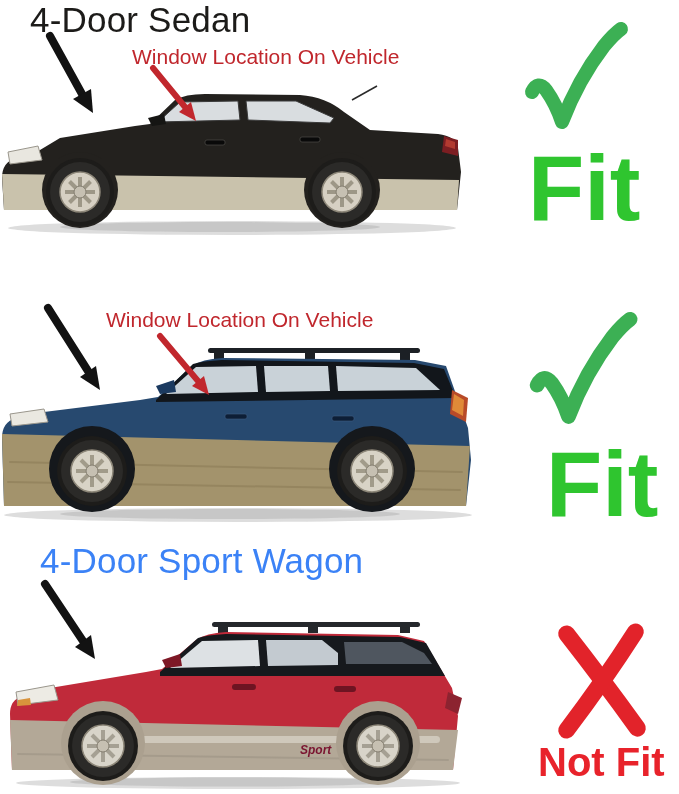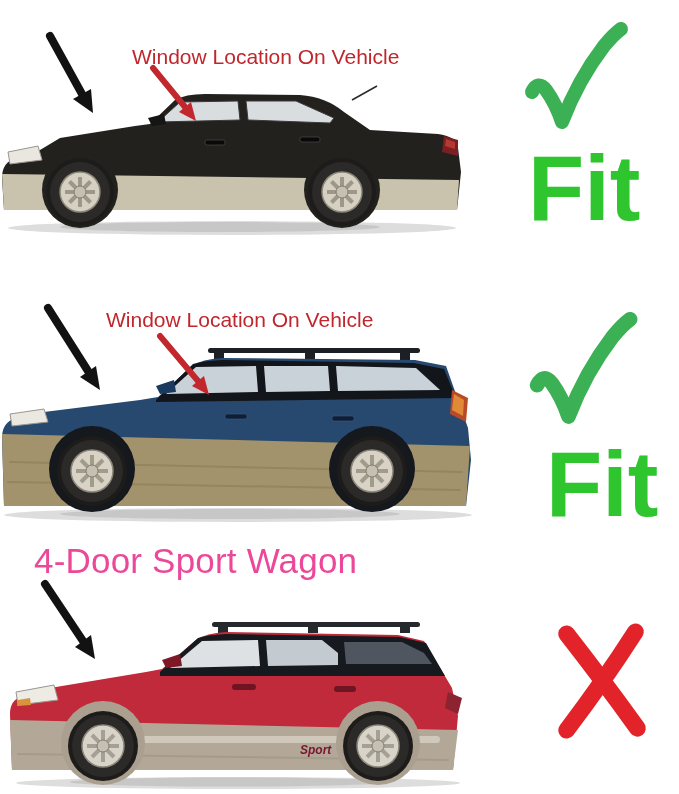--- a/index.html
+++ b/index.html
@@ -14,20 +14,21 @@
   .shadow1{fill:#d2d2d2;opacity:.75;}
   .shadow2{fill:#b9b9b9;opacity:.6;}
   .rib{stroke-linecap:round;opacity:.55;}
 </style>
 </head>
 <body>
 
 <div class="stage">
 
   <div class="sec">
+    <div class="abs title" style="left: 30px; top: 2px; color: rgb(28, 27, 25);">4-Door Sedan</div>
     <div class="abs wlabel" style="left: 132px; top: 46px; color: rgb(192, 39, 45);">Window Location On Vehicle</div>
 
     <svg class="abs" style="left:0;top:86px;" width="470" height="156" viewBox="0 0 470 156">
       <ellipse class="shadow1" cx="232" cy="142" rx="224" ry="7"></ellipse>
       <ellipse class="shadow2" cx="220" cy="141" rx="160" ry="5"></ellipse>
 
       <path d="M 4,124 L 2,92 Q 2,76 16,72 L 40,64 L 60,52 L 135,40 L 150,38 L 175,14
                Q 185,8 205,8 L 300,9 Q 326,11 344,26 L 370,44 L 438,48 Q 456,50 458,62
                L 461,86 L 457,124 Z" fill="#23211e"></path>
 
@@ -122,21 +123,21 @@
       </g>
     </svg>
 
     <svg class="abs" style="left:522px;top:312px;" width="118" height="138" viewBox="0 0 112 132">
       <path d="M 14,70 Q 20,58 28,68 Q 38,82 44,100 Q 60,58 86,24 Q 96,12 103,7" fill="none" stroke-width="14" stroke-linecap="round" stroke-linejoin="round" stroke="#3cb054"></path>
     </svg>
     <div class="abs fitlabel" style="left: 546px; top: 438px; font-size: 92px; color: rgb(47, 197, 47);">Fit</div>
   </div>
 
   <div class="sec">
-    <div class="abs title" style="left: 34px; top: 543px; color: #ec4899;">4-Door Sport Wagon</div>
+    <div class="abs title" style="left: 40px; top: 543px; color: #3b82f6;">4-Door Sport Wagon</div>
 
     <svg class="abs" style="left:8px;top:608px;" width="470" height="182" viewBox="0 0 470 182">
       <ellipse class="shadow1" cx="230" cy="175" rx="222" ry="6"></ellipse>
       <ellipse class="shadow2" cx="222" cy="174" rx="160" ry="4.5"></ellipse>
 
       <rect x="204" y="14" width="208" height="5" rx="2.5" fill="#25282c"></rect>
       <rect x="210" y="19" width="10" height="6" fill="#25282c"></rect>
       <rect x="300" y="19" width="10" height="6" fill="#25282c"></rect>
       <rect x="392" y="19" width="10" height="6" fill="#25282c"></rect>
 
@@ -177,20 +178,21 @@
         <circle r="21" fill="#d8d4c9" stroke="#8d8779" stroke-width="1.5"></circle>
         <path d="M0,-16 V16 M-16,0 H16 M-11,-11 L11,11 M-11,11 L11,-11" stroke="#a5a093" stroke-width="4"></path>
         <circle r="6" fill="#c6c0b2" stroke="#857f71" stroke-width="1"></circle>
       </g>
     </svg>
 
     <svg class="abs" style="left:550px;top:620px;" width="104" height="124" viewBox="0 0 104 126">
       <path d="M 16,14 Q 52,60 88,110" fill="none" stroke-width="17" stroke-linecap="round" stroke="#e2232a"></path>
       <path d="M 86,12 Q 54,62 16,112" fill="none" stroke-width="17" stroke-linecap="round" stroke="#e2232a"></path>
     </svg>
+    <div class="abs fitlabel" style="left: 538px; top: 742px; font-size: 40px; color: rgb(232, 35, 43);">Not Fit</div>
   </div>
 
   <svg class="abs" style="left:0;top:0;" width="679" height="794" viewBox="0 0 679 794" pointer-events="none">
 
     <g>
       <line x1="50" y1="36" x2="82" y2="94" stroke-width="8" stroke-linecap="round" stroke="#121212"></line>
       <polygon points="93,113 73,99 91,89" fill="#121212"></polygon>
     </g>
 
     <g>

